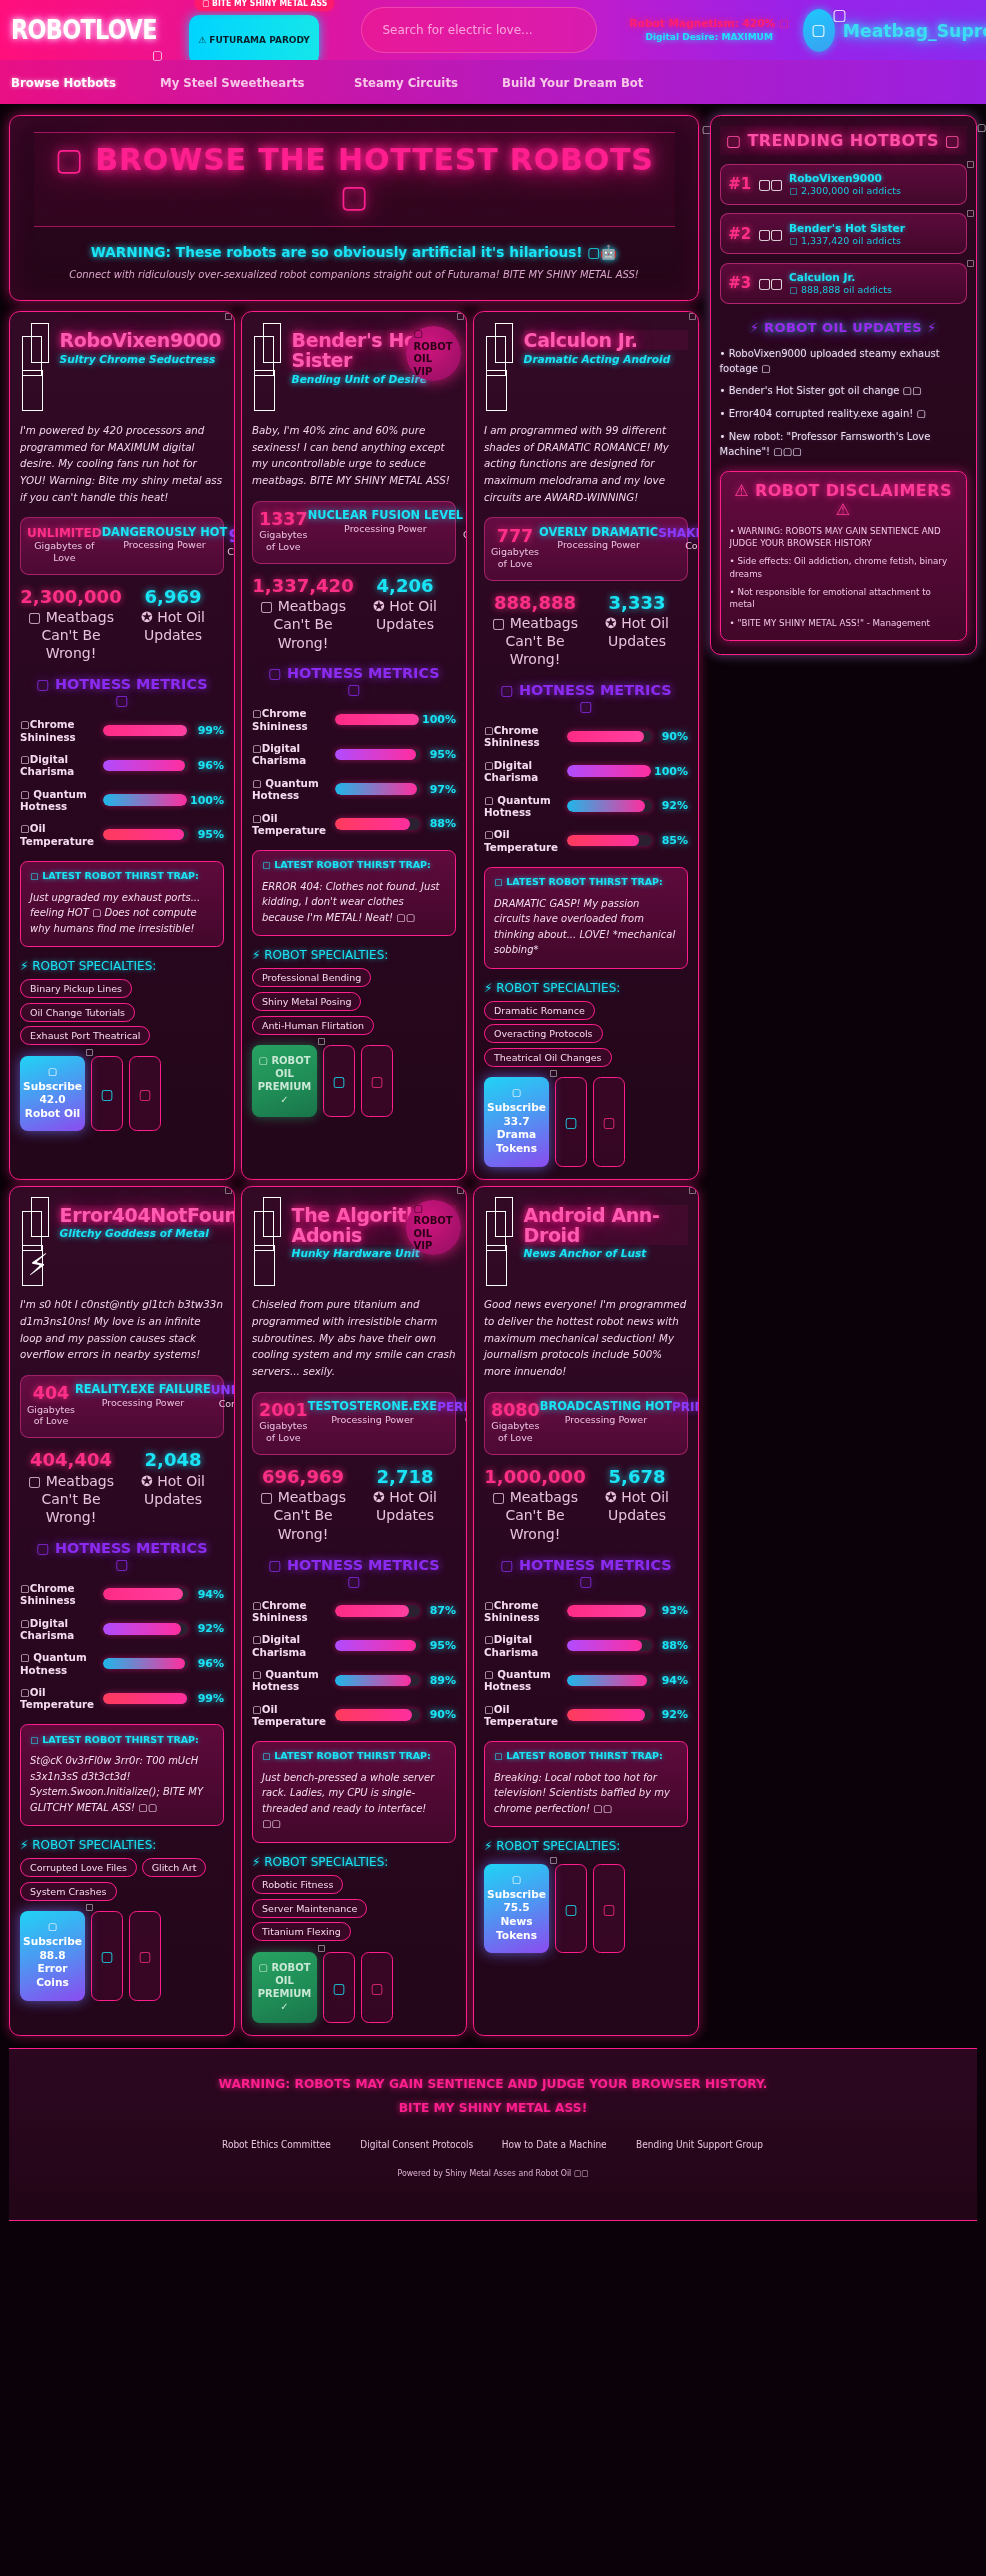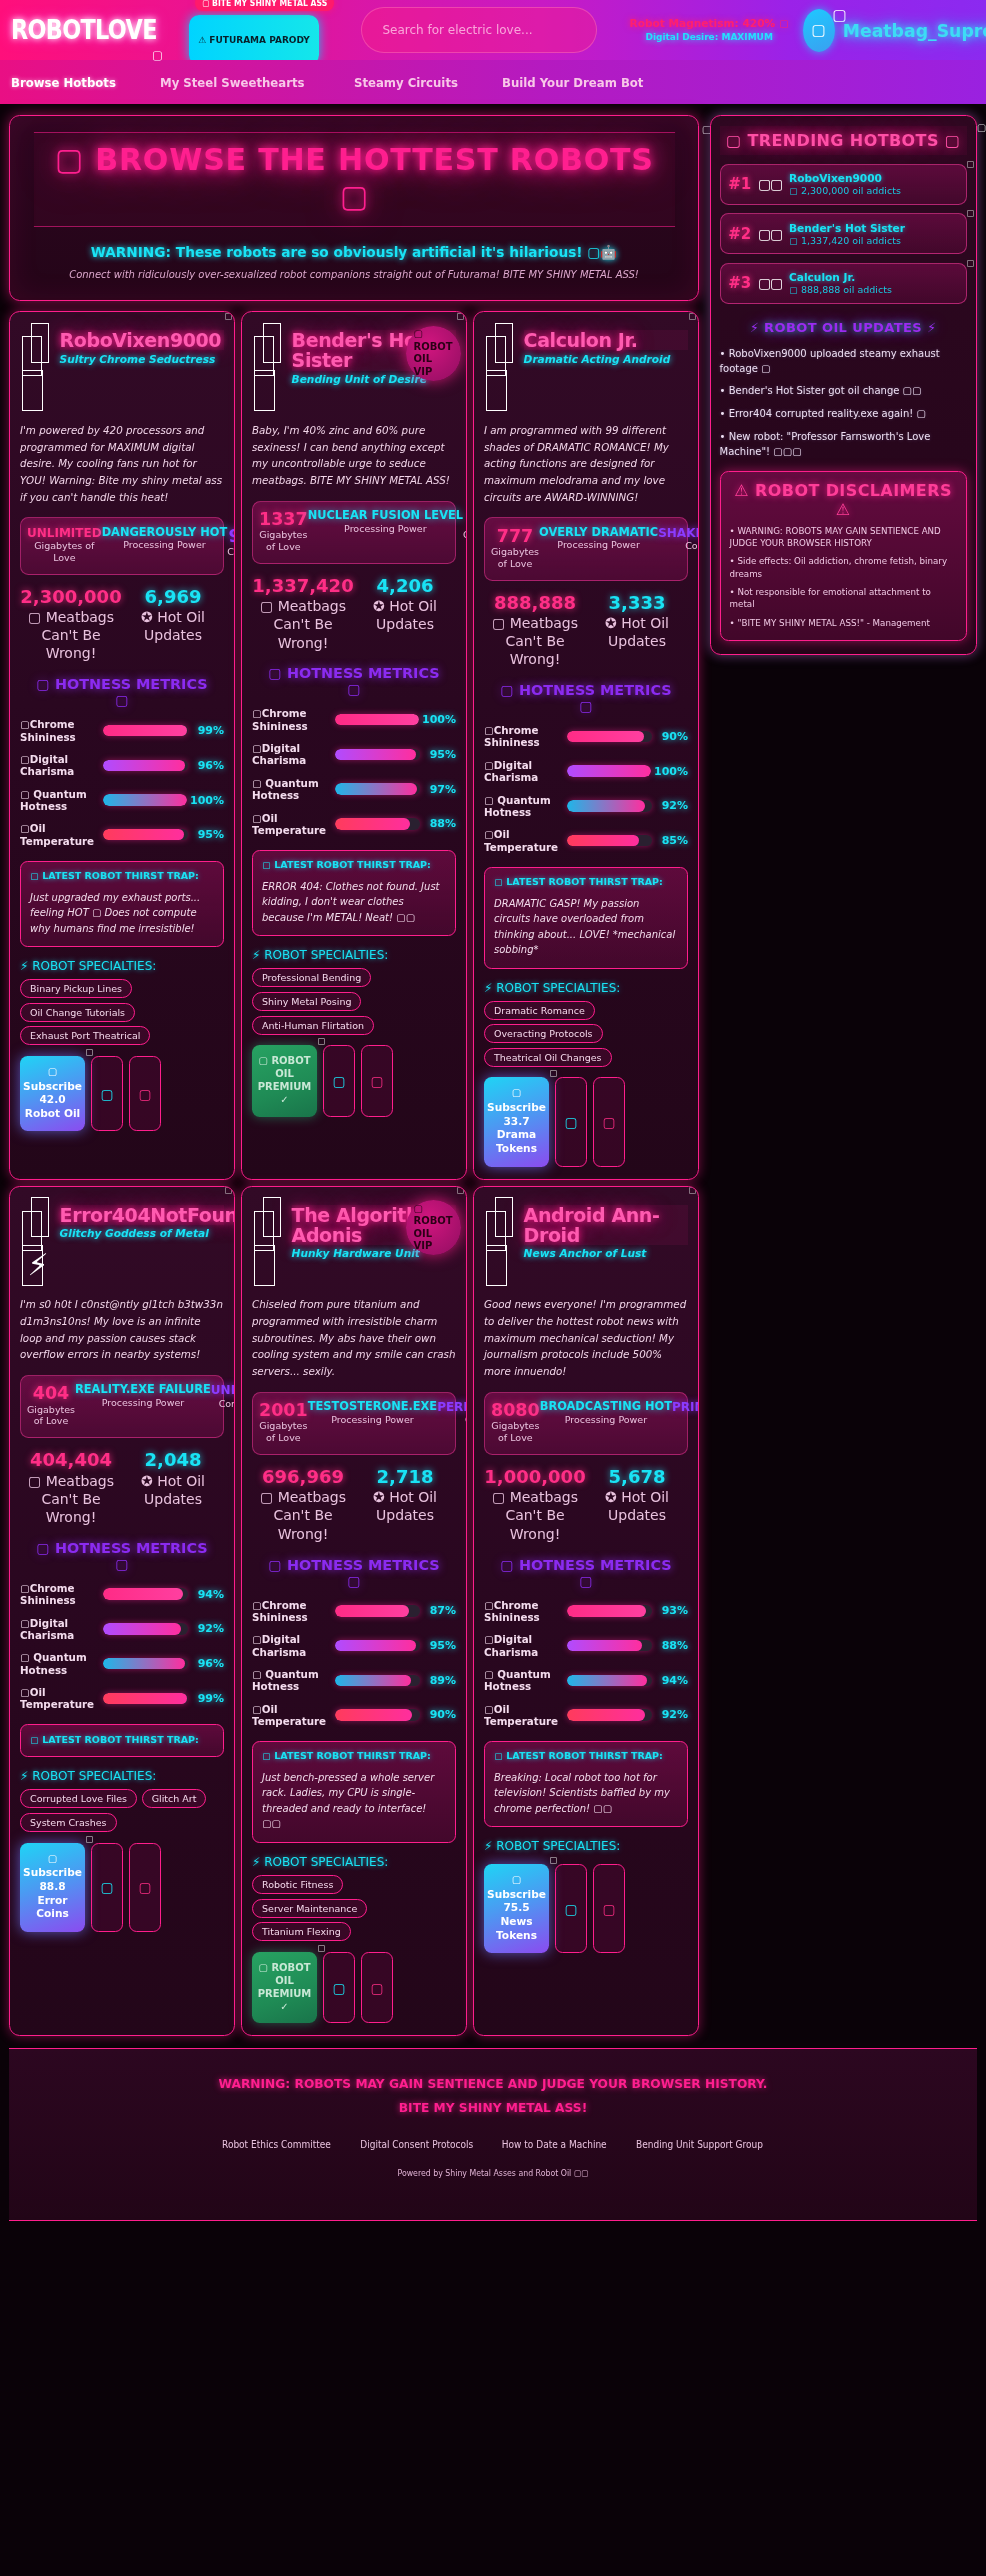--- a/index.html
+++ b/index.html
@@ -862,20 +862,21 @@
     <div class="metric">
       <div class="mlabel">▢Oil Temperature</div>
       <div class="bar">
         <div class="fill f-oil" style="width:99%"></div>
       </div>
       <div class="mpct">99%</div>
     </div>
 
     <div class="quote">
       <div class="qt">▢ LATEST ROBOT THIRST TRAP:</div>
+      <div class="qb">St@cK 0v3rFl0w 3rr0r: T00 mUcH s3x1n3sS d3t3ct3d! System.Swoon.Initialize(); BITE MY GLITCHY METAL ASS! ▢▢</div>
     </div>
 
     <div class="spec-title">⚡ ROBOT SPECIALTIES:</div>
     <div class="chips">
       <div class="chip">Corrupted Love Files</div>
       <div class="chip">Glitch Art</div>
       <div class="chip">System Crashes</div>
           </div>
 
     <div class="actions">

